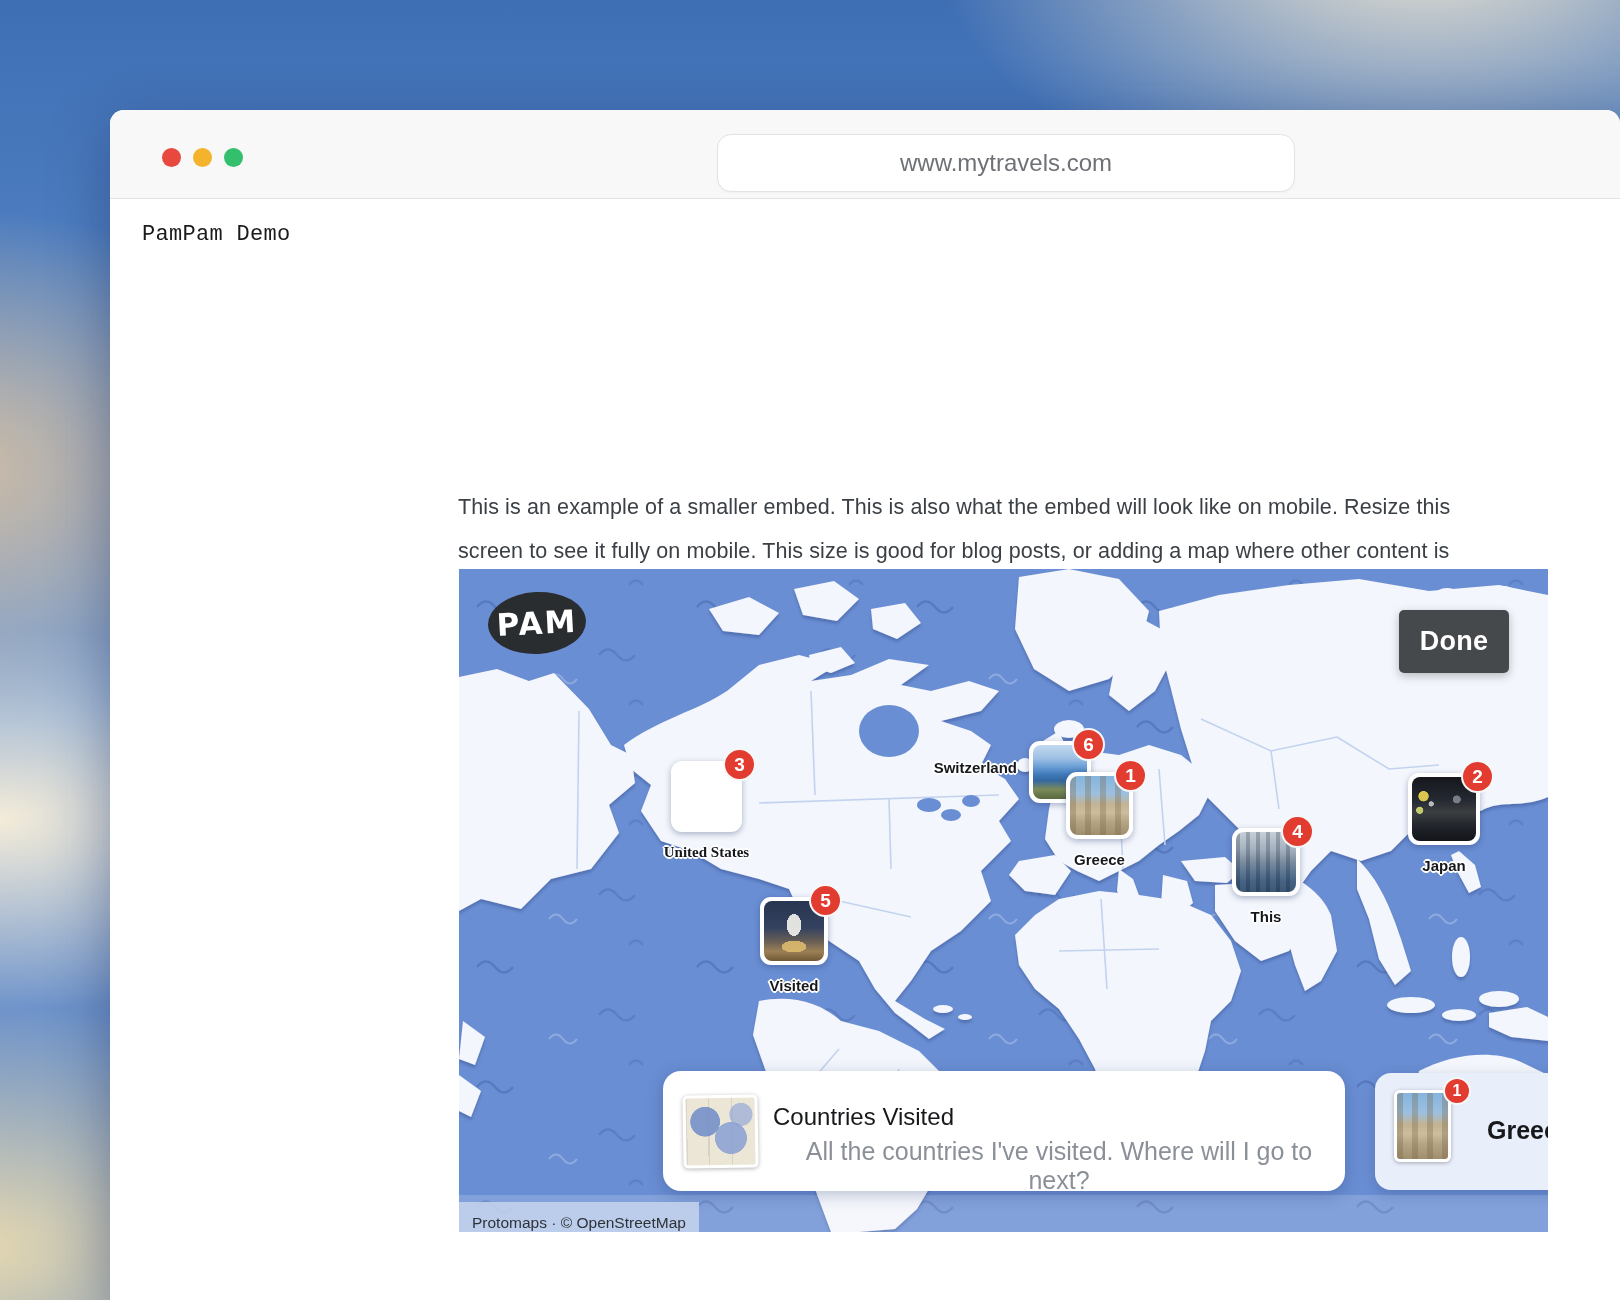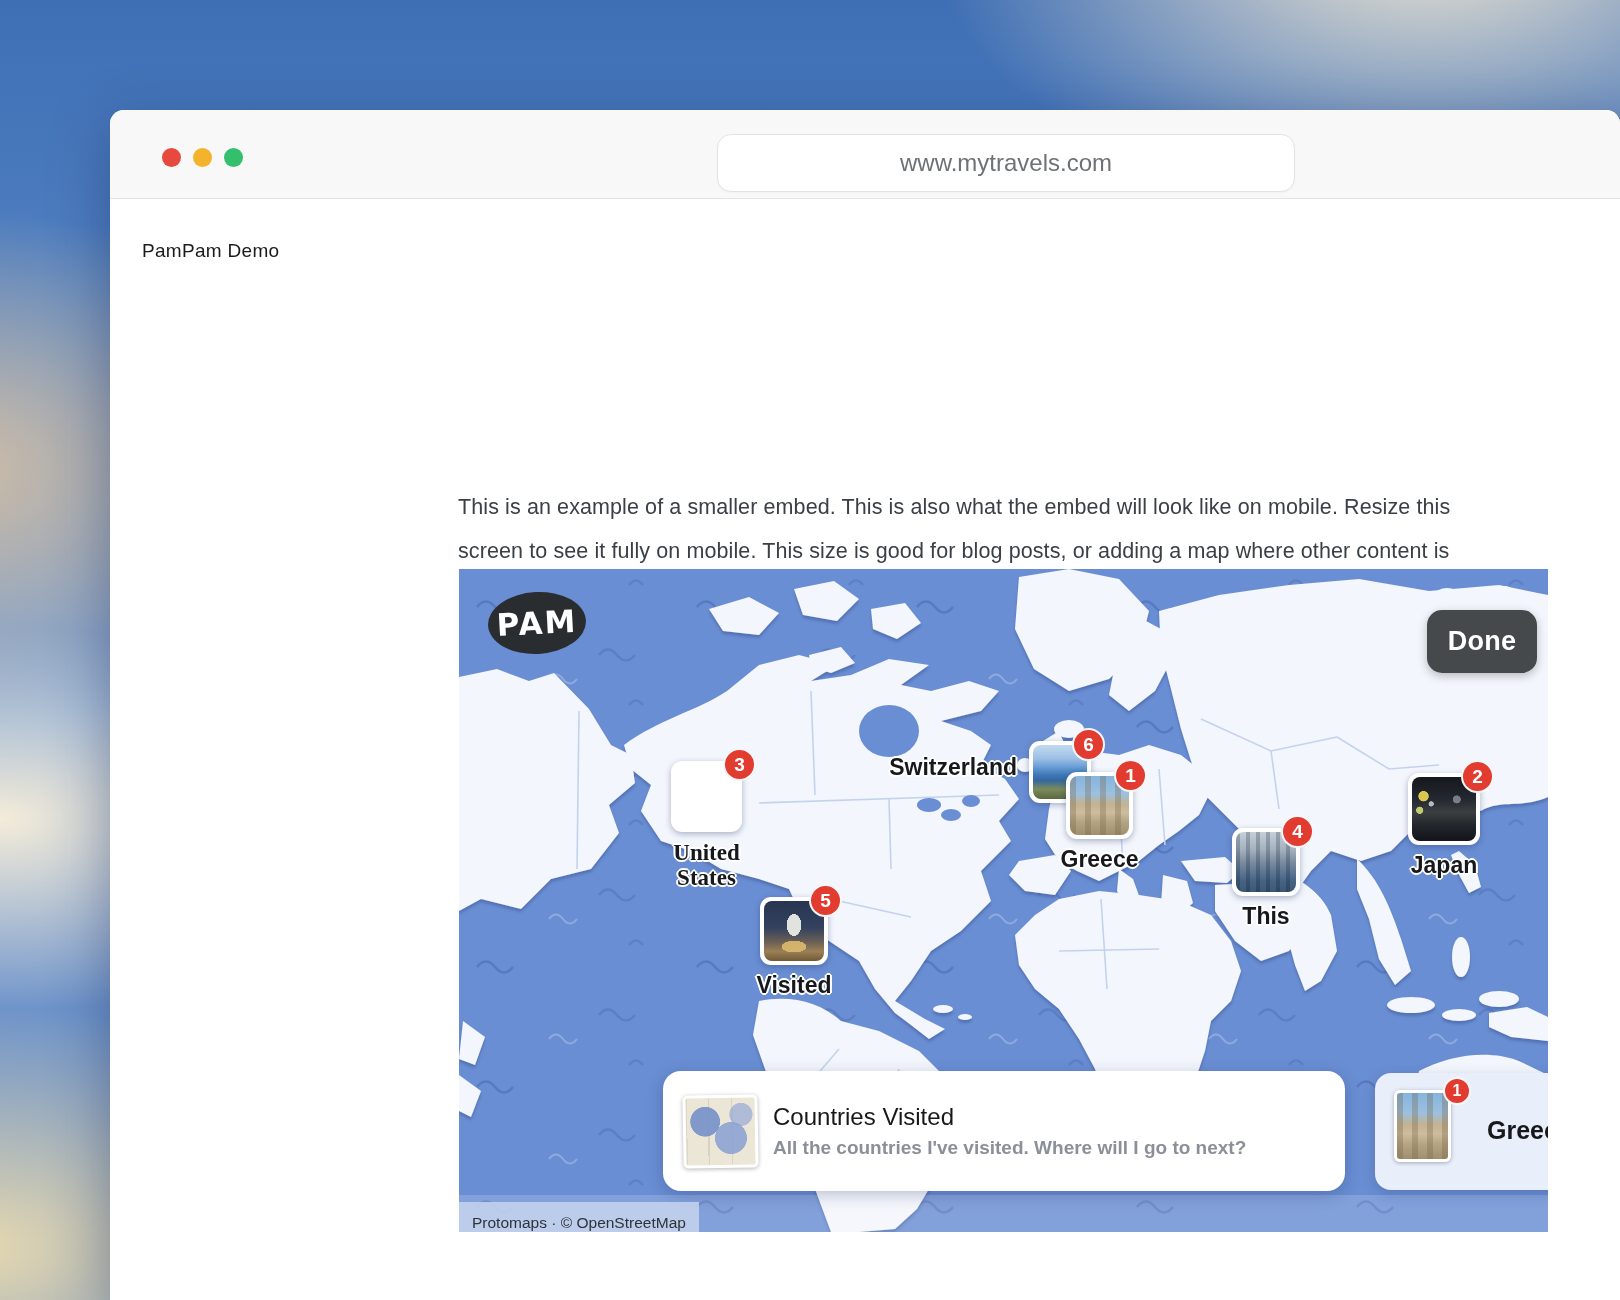--- a/index.html
+++ b/index.html
@@ -16,57 +16,57 @@
     background:#ffffff;border-radius:14px 14px 0 0;box-shadow:0 18px 60px rgba(20,35,80,.38);}
   .toolbar{position:absolute;left:0;top:0;width:100%;height:88px;background:#f8f8f8;
     border-bottom:1px solid #e3e3e5;border-radius:14px 14px 0 0;}
   .light{position:absolute;top:38px;width:19px;height:19px;border-radius:50%;}
   .light.red{left:52px;background:#e8493f;}
   .light.yellow{left:83px;background:#f3b32c;}
   .light.green{left:114px;background:#33bf6b;}
   .urlbar{position:absolute;left:607px;top:24px;width:576px;height:56px;background:#fff;
     border:1.5px solid #e3e3e6;border-radius:14px;display:flex;align-items:center;justify-content:center;
     font-size:24px;color:#6e7276;box-shadow:0 1px 2px rgba(0,0,0,.03);}
-  .site-title{position:absolute;left:32px;top:130px;font-family:Liberation Sans, sans-serif;
-    font-size:19px;color:#1b1b1b;letter-spacing:.3px;}
+  .site-title{position:absolute;left:32px;top:112px;font-family:Liberation Mono, monospace;
+    font-size:22px;color:#1b1b1b;letter-spacing:.3px;}
   .intro{position:absolute;left:348px;top:353px;width:1040px;font-size:21.5px;line-height:44.5px;
     color:#3b4046;letter-spacing:.1px;}
 
   
   .map{position:absolute;left:349px;top:459px;width:1089px;height:663px;overflow:hidden;
     background:var(--ocean,#6a8ed3);}
   .map svg.world{position:absolute;left:0;top:0;}
   .seam{position:absolute;left:0;bottom:0;width:100%;height:37px;background:rgba(255,255,255,.16);}
   .pam-logo{position:absolute;left:29px;top:23px;width:98px;height:62px;background:#2a2d2f;
     border-radius:50%;display:flex;align-items:center;justify-content:center;transform:rotate(-3deg);
     color:#fff;font-weight:bold;font-size:31px;letter-spacing:2px;font-family:"DejaVu Sans", sans-serif;}
   .done-btn{position:absolute;left:940px;top:41px;width:110px;height:63px;background:rgba(50,54,57,.9);
-    border-radius:15px;display:flex;align-items:center;justify-content:center;color:#fff;
-    font-size:27px;font-weight:bold;letter-spacing:.3px;box-shadow:0 3px 10px rgba(0,0,0,.25);margin-left:28px;}
+    border-radius:5px;display:flex;align-items:center;justify-content:center;color:#fff;
+    font-size:27px;font-weight:bold;letter-spacing:.3px;box-shadow:0 3px 10px rgba(0,0,0,.25);}
 
   .marker{position:absolute;background:#fff;border-radius:11px;padding:4px;
     box-shadow:0 2px 6px rgba(30,50,100,.35);box-sizing:border-box;}
   .marker-photo{width:100%;height:100%;border-radius:8px;}
   .badge{position:absolute;top:-13px;right:-14px;width:33px;height:33px;border-radius:50%;
     background:var(--badge,#e23c31);border:2px solid #f7f7f7;box-sizing:border-box;
     display:flex;align-items:center;justify-content:center;color:#fff;font-weight:bold;font-size:19px;}
-  .marker-label{position:absolute;font-weight:bold;font-size:23px;color:#16181b;text-align:center;
+  .marker-label{position:absolute;font-weight:bold;font-size:15px;color:#16181b;text-align:center;
     line-height:25px;
     text-shadow:-2px 0 0 #fff,2px 0 0 #fff,0 -2px 0 #fff,0 2px 0 #fff,
       -1px -1px 0 #fff,1px 1px 0 #fff,-1px 1px 0 #fff,1px -1px 0 #fff;}
   .marker-label.label-bottom{top:calc(100% + 8px);left:50%;transform:translateX(-50%);white-space:nowrap;}
   .marker-label.label-bottom.wrap{white-space:normal;}
   .marker-label.label-left{right:calc(100% + 12px);top:14px;white-space:nowrap;text-align:right;}
 
   .info-card{position:absolute;left:204px;top:502px;width:682px;height:120px;background:#fff;
     border-radius:18px;box-shadow:0 4px 16px rgba(20,40,90,.25);}
   .info-thumb{position:absolute;left:20px;top:24px;width:75px;height:73px;border:3px solid #fff;
     border-radius:5px;box-shadow:0 1px 4px rgba(0,0,0,.3);box-sizing:border-box;transform:rotate(-1deg);}
   .info-title{position:absolute;left:110px;top:32px;font-size:24px;font-weight:normal;color:#17181a;}
-  .info-subtitle{position:absolute;left:110px;top:66px;font-size:19px;font-weight:bold;color:#8b9098;}
+  .info-subtitle{position:absolute;left:110px;top:66px;font-size:25px;font-weight:normal;color:#8b9098;text-align:center;}
 
   .list-card{position:absolute;left:916px;top:504px;width:250px;height:117px;background:#e9eefb;
     border-radius:16px;box-shadow:0 4px 14px rgba(20,40,90,.22);}
   .list-photo{position:absolute;left:19px;top:17px;width:57px;height:72px;border:3px solid #fff;
     border-radius:6px;box-shadow:0 1px 4px rgba(0,0,0,.3);box-sizing:border-box;}
   .list-badge{position:absolute;left:68px;top:4px;width:28px;height:28px;border-radius:50%;
     background:var(--badge,#e23c31);border:2px solid #f7f7f7;box-sizing:border-box;display:flex;
     align-items:center;justify-content:center;color:#fff;font-weight:bold;font-size:16px;}
   .list-label{position:absolute;left:112px;top:43px;font-size:25px;font-weight:bold;color:#17181a;}
 

